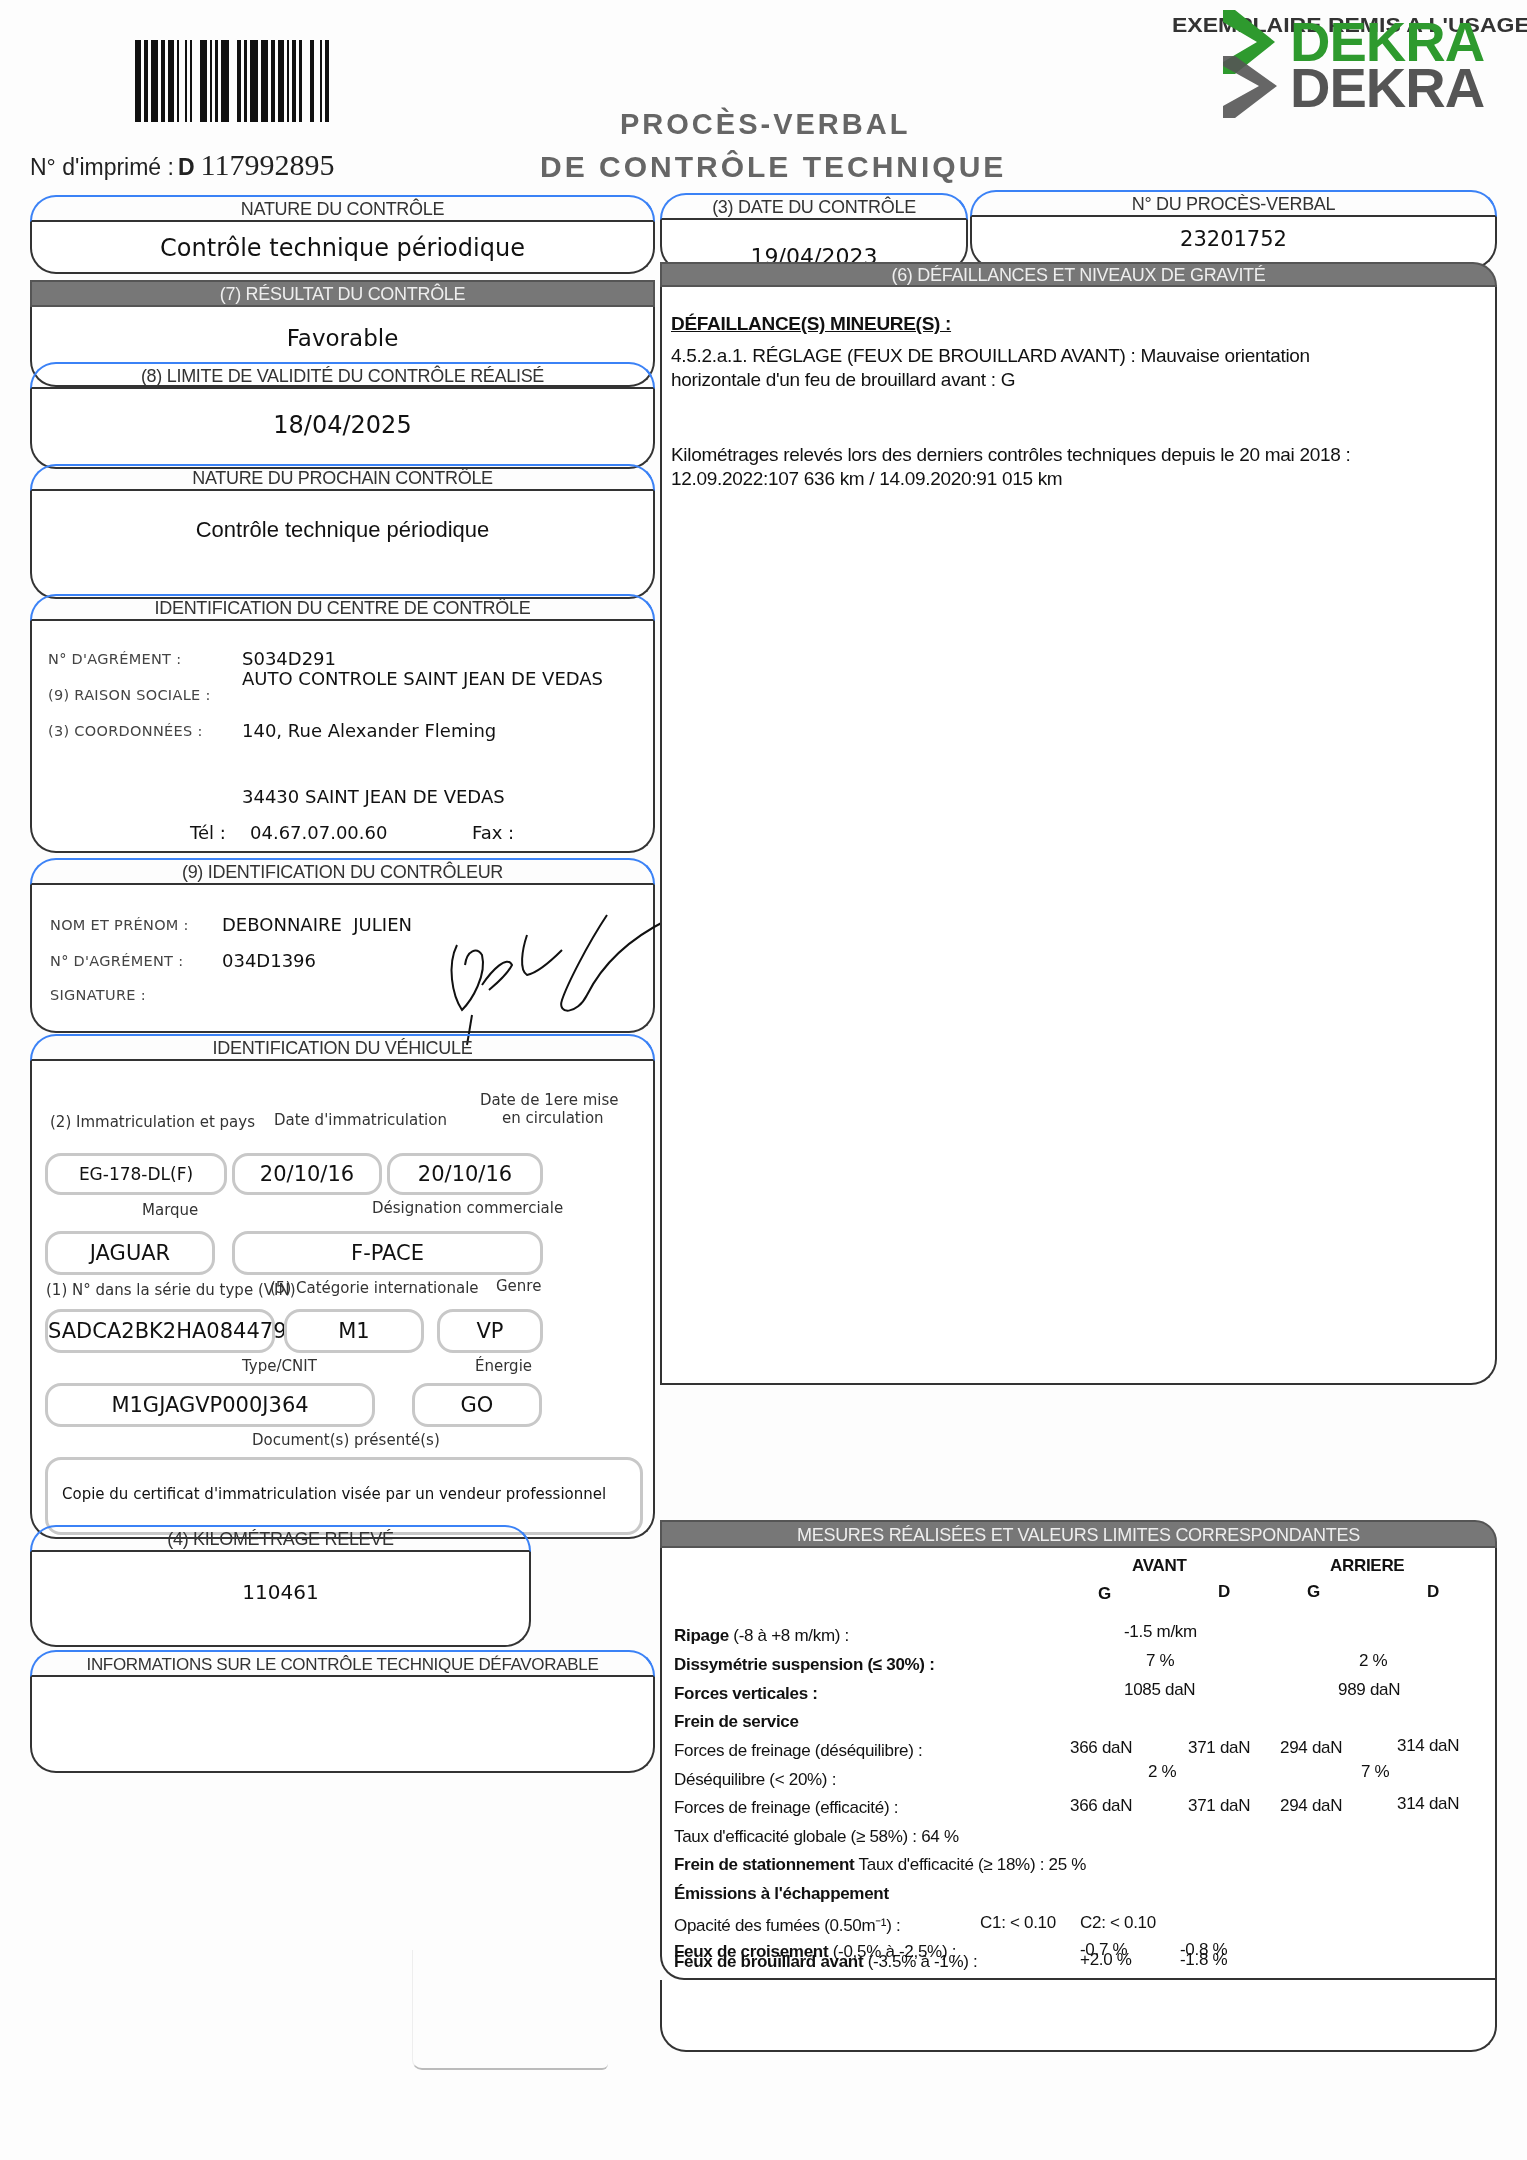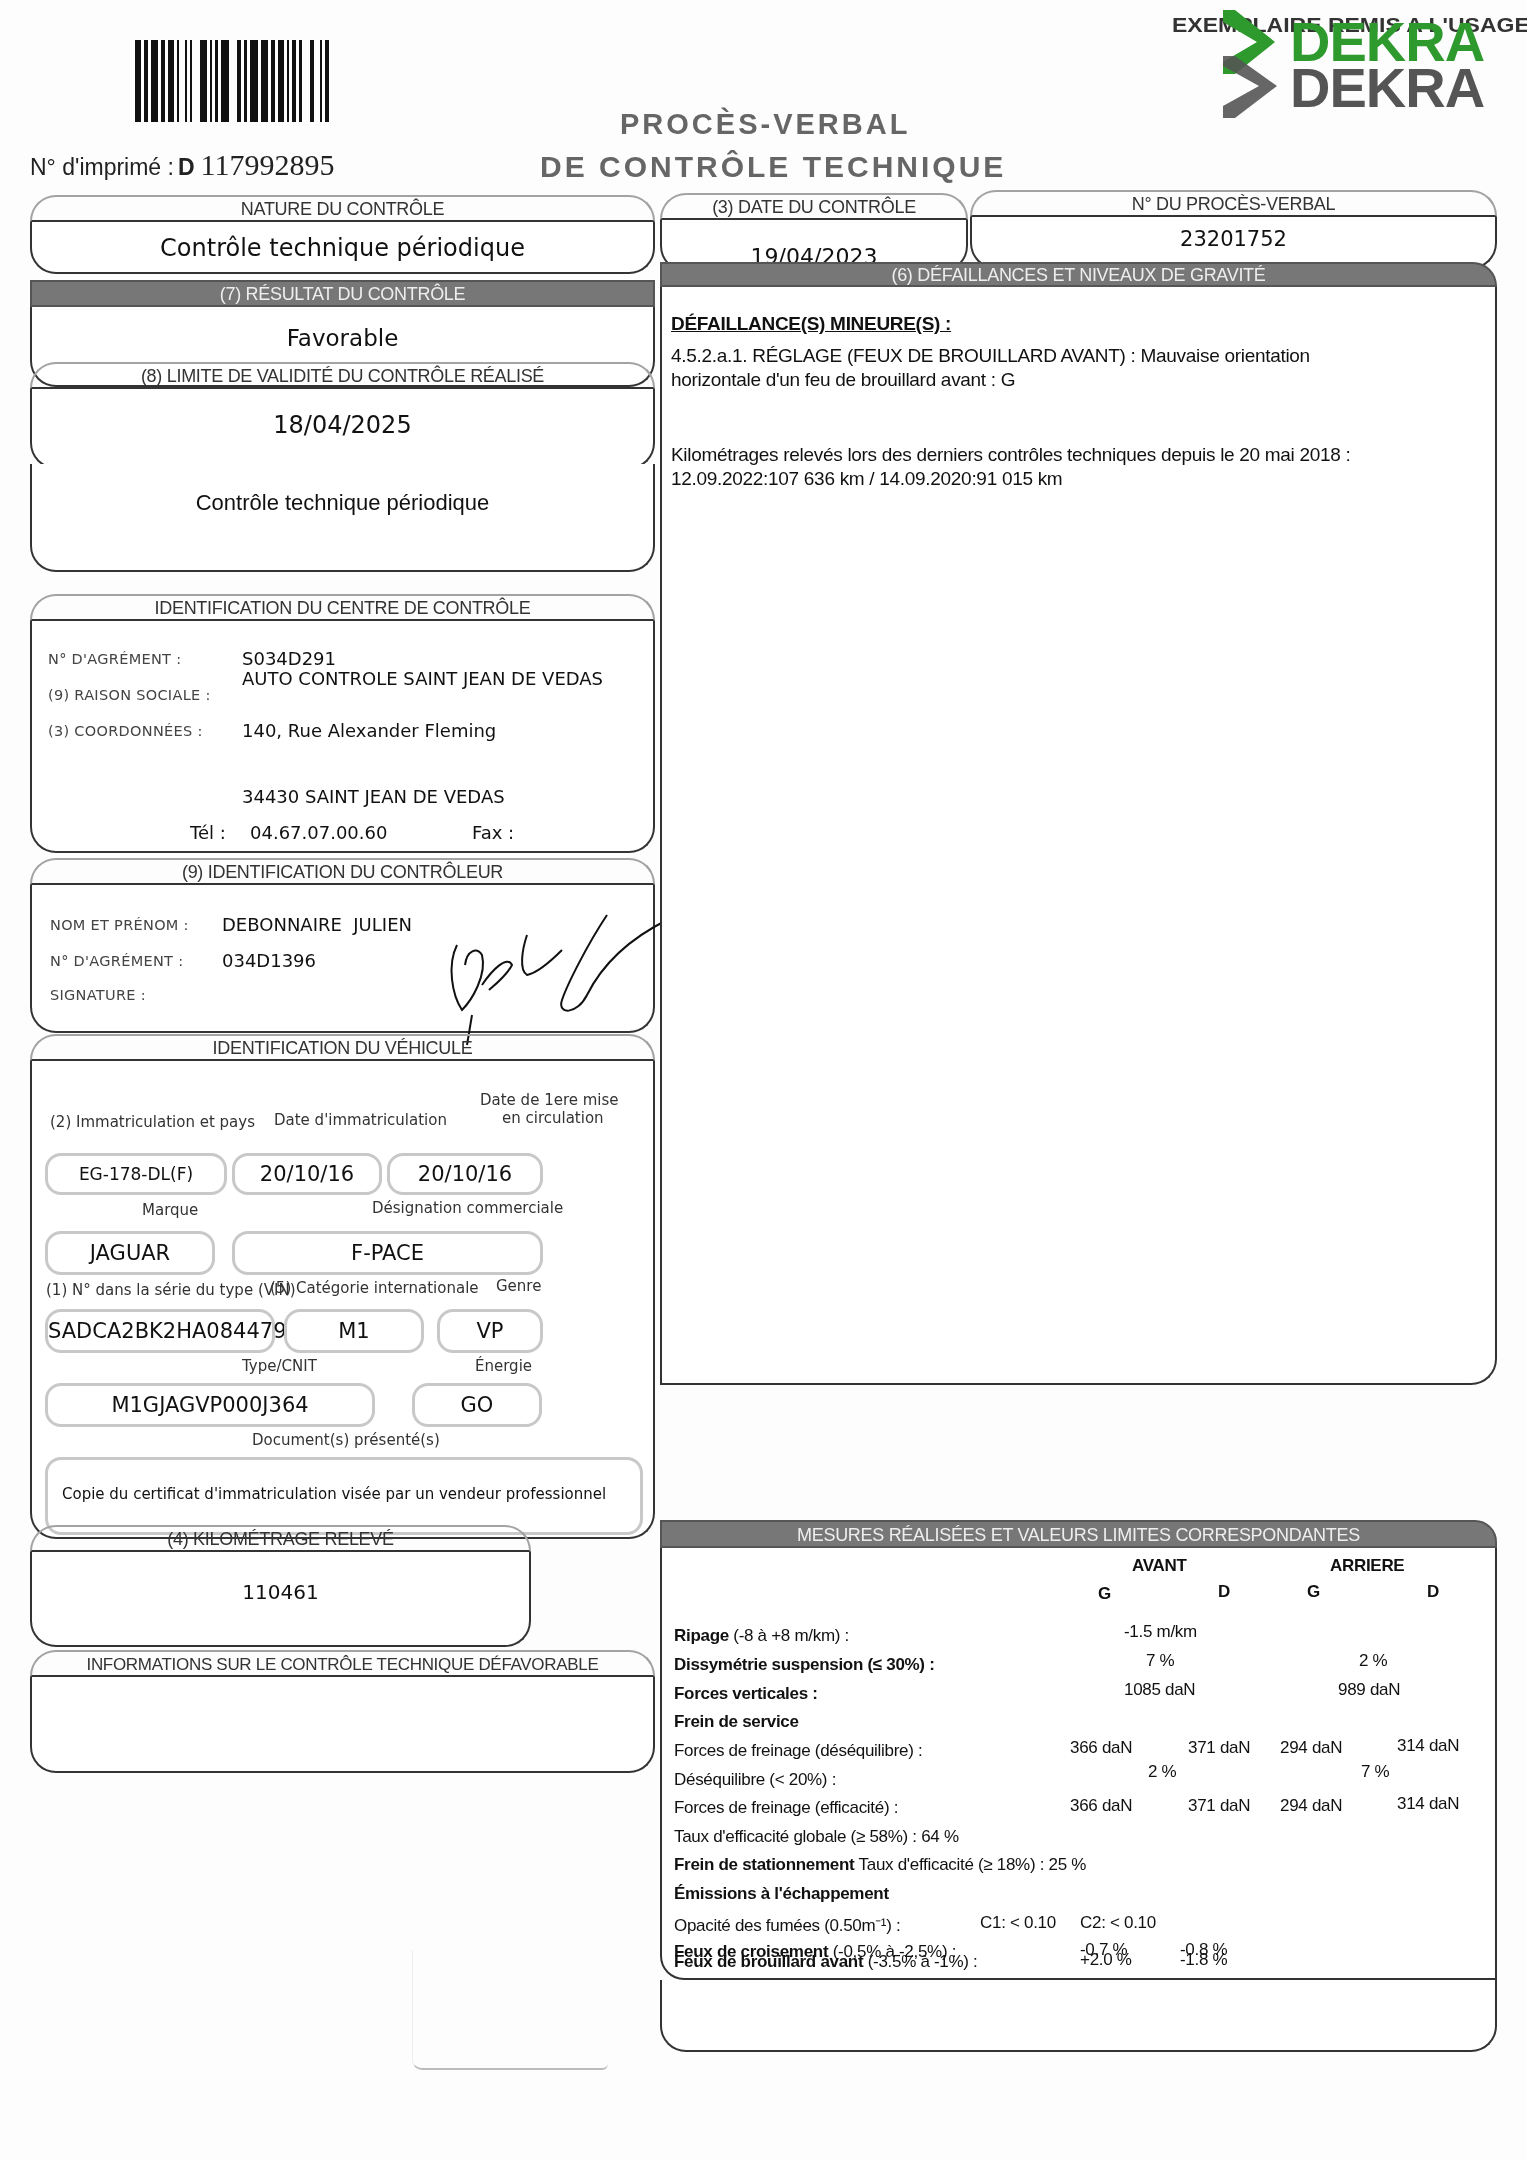--- a/index.html
+++ b/index.html
@@ -19,21 +19,21 @@
 
   .title1 { left: 620px; top: 108px; font-size: 29px; font-weight: bold; color: #666; letter-spacing: 3px; }
   .title2 { left: 540px; top: 150px; font-size: 30px; font-weight: bold; color: #666; letter-spacing: 3px; }
 
   .exemplaire { left: 1172px; top: 14px; font-size: 20px; font-weight: bold; color: #333; letter-spacing: 0px; transform: scaleX(1.15); transform-origin: left; }
   .logo-green { left: 1290px; top: 14px; font-size: 56px; font-weight: bold; color: #2e9a2e; letter-spacing: -1px; line-height: 1; }
   .logo-grey { left: 1290px; top: 60px; font-size: 56px; font-weight: bold; color: #555; letter-spacing: -1px; line-height: 1; }
   .logo-mark { left: 1215px; top: 10px; width: 75px; height: 110px; }
 
   
-  .hdr { border: 2px solid #a3a3a3; border-bottom: none; border-radius: 26px 26px 0 0; text-align: center; font-size: 18px; color: #333; height: 27px; line-height: 25px; border-bottom: 2px solid #333; }
+  .hdr { border: 2px solid #3b82f6; border-bottom: none; border-radius: 26px 26px 0 0; text-align: center; font-size: 18px; color: #333; height: 27px; line-height: 25px; border-bottom: 2px solid #333; }
   .hdr.dark { background: #777; color: #eee; border-color: #555; }
   .box { border: 2px solid #333; border-top: none; border-radius: 0 0 26px 26px; background: #fff; }
   .val { text-align: center; font-size: 24px; color: #111; }
 
   .lbl { font-size: 14.5px; color: #444; font-family: "DejaVu Sans", sans-serif; letter-spacing: 0.3px; }
   .fv { font-size: 18px; font-family: "DejaVu Sans", sans-serif; color: #111; }
 
   .field { position: absolute; border: 3px solid #c8c8c8; border-radius: 16px; text-align: center; font-family: "DejaVu Sans", sans-serif; font-size: 21px; color: #111; background: #fff; }
   .flabel { position: absolute; font-family: "DejaVu Sans", sans-serif; font-size: 15px; color: #333; }
 
@@ -116,20 +116,21 @@
 </div>
 
 <div class="abs" style="left:30px;top:362px;width:625px;">
   <div class="hdr narrow">(8) LIMITE DE VALIDITÉ DU CONTRÔLE RÉALISÉ</div>
   <div class="box" style="height:80px;">
     <div class="val sans" style="padding-top:22px;font-size:24px;">18/04/2025</div>
   </div>
 </div>
 
 <div class="abs" style="left:30px;top:464px;width:625px;">
+  <div class="hdr narrow">NATURE DU PROCHAIN CONTRÔLE</div>
   <div class="box" style="height:108px;">
     <div class="val" style="padding-top:26px;font-size:22px;">Contrôle technique périodique</div>
   </div>
 </div>
 
 <div class="abs" style="left:30px;top:594px;width:625px;">
   <div class="hdr narrow">IDENTIFICATION DU CENTRE DE CONTRÔLE</div>
   <div class="box" style="height:232px;position:relative;">
     <div class="abs lbl" style="left:16px;top:30px;">N° D'AGRÉMENT :</div>
     <div class="abs fv" style="left:210px;top:27px;">S034D291</div>

